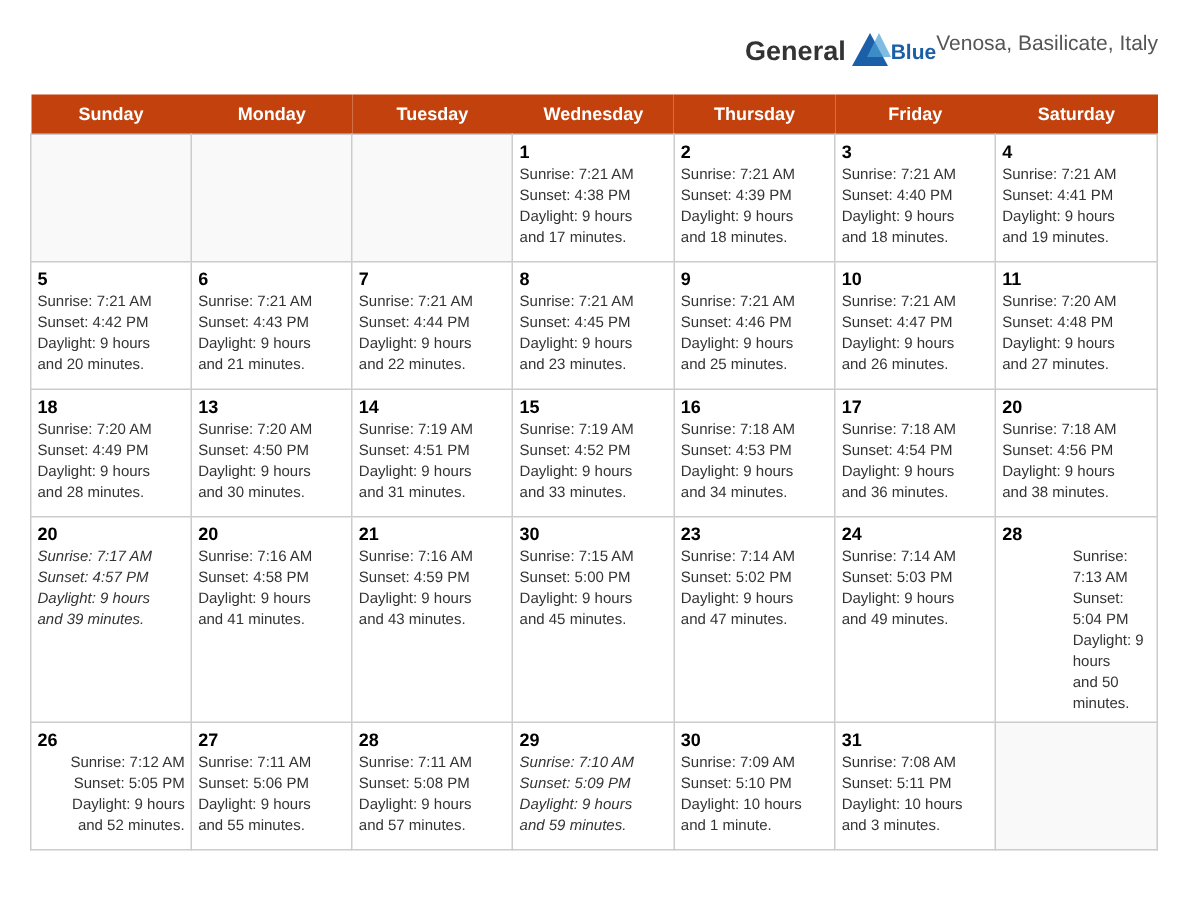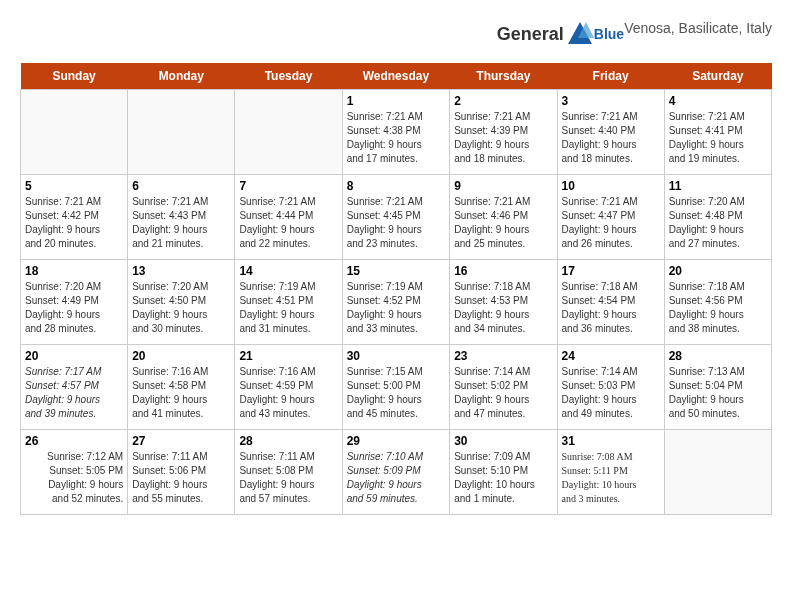--- a/index.html
+++ b/index.html
@@ -287,21 +287,21 @@
         </td>
         <td>
           <div class="date-num">24</div>
           <div class="day-info" style="white-space: pre-line;">Sunrise: 7:14 AM
 Sunset: 5:03 PM
 Daylight: 9 hours
 and 49 minutes.</div>
         </td>
         <td>
           <div class="date-num">28</div>
-          <div class="day-info" style="white-space: pre-line;">Sunrise: 7:13 AM
+          <div class="day-info" style="white-space: pre-line; margin-left: 47px;">Sunrise: 7:13 AM
 Sunset: 5:04 PM
 Daylight: 9 hours
 and 50 minutes.</div>
         </td>
       </tr>
       <tr>
         <td>
           <div class="date-num">26</div>
           <div class="day-info" style="white-space: pre-line; text-align: right;">Sunrise: 7:12 AM
 Sunset: 5:05 PM
@@ -331,21 +331,21 @@
         </td>
         <td>
           <div class="date-num">30</div>
           <div class="day-info" style="white-space: pre-line;">Sunrise: 7:09 AM
 Sunset: 5:10 PM
 Daylight: 10 hours
 and 1 minute.</div>
         </td>
         <td>
           <div class="date-num">31</div>
-          <div class="day-info" style="white-space: pre-line; font-family: Liberation Serif, serif;">Sunrise: 7:08 AM
+          <div class="day-info" style="white-space: pre-line;">Sunrise: 7:08 AM
 Sunset: 5:11 PM
 Daylight: 10 hours
 and 3 minutes.</div>
         </td>
         <td class="empty"></td>
       </tr>
     </tbody>
 </table>
 
 </body></html>

